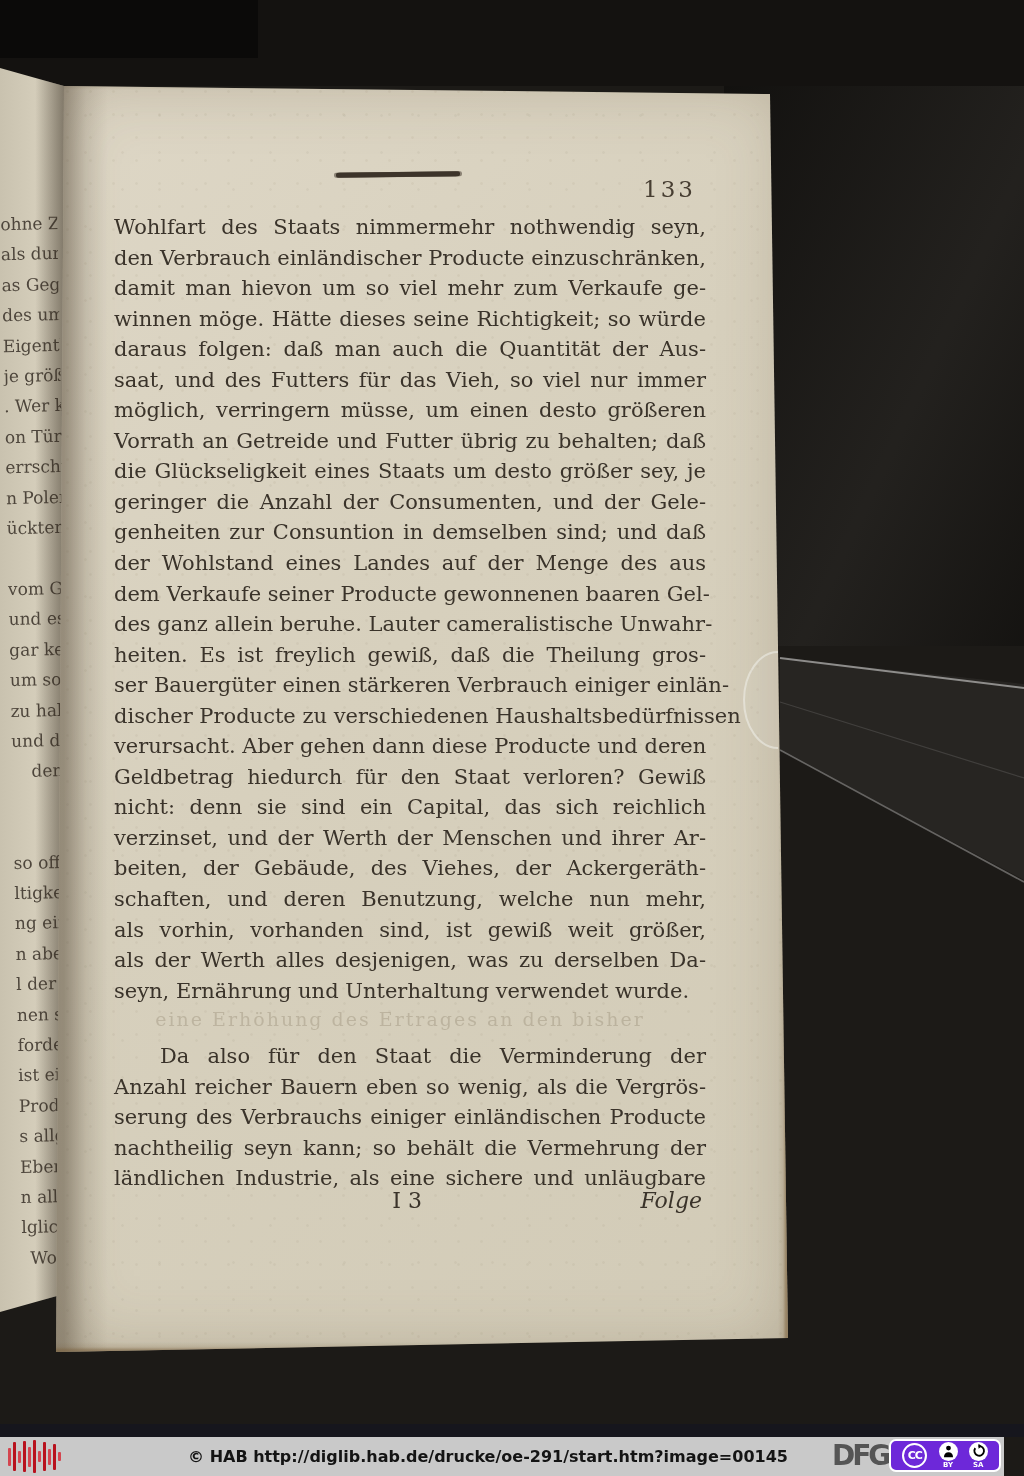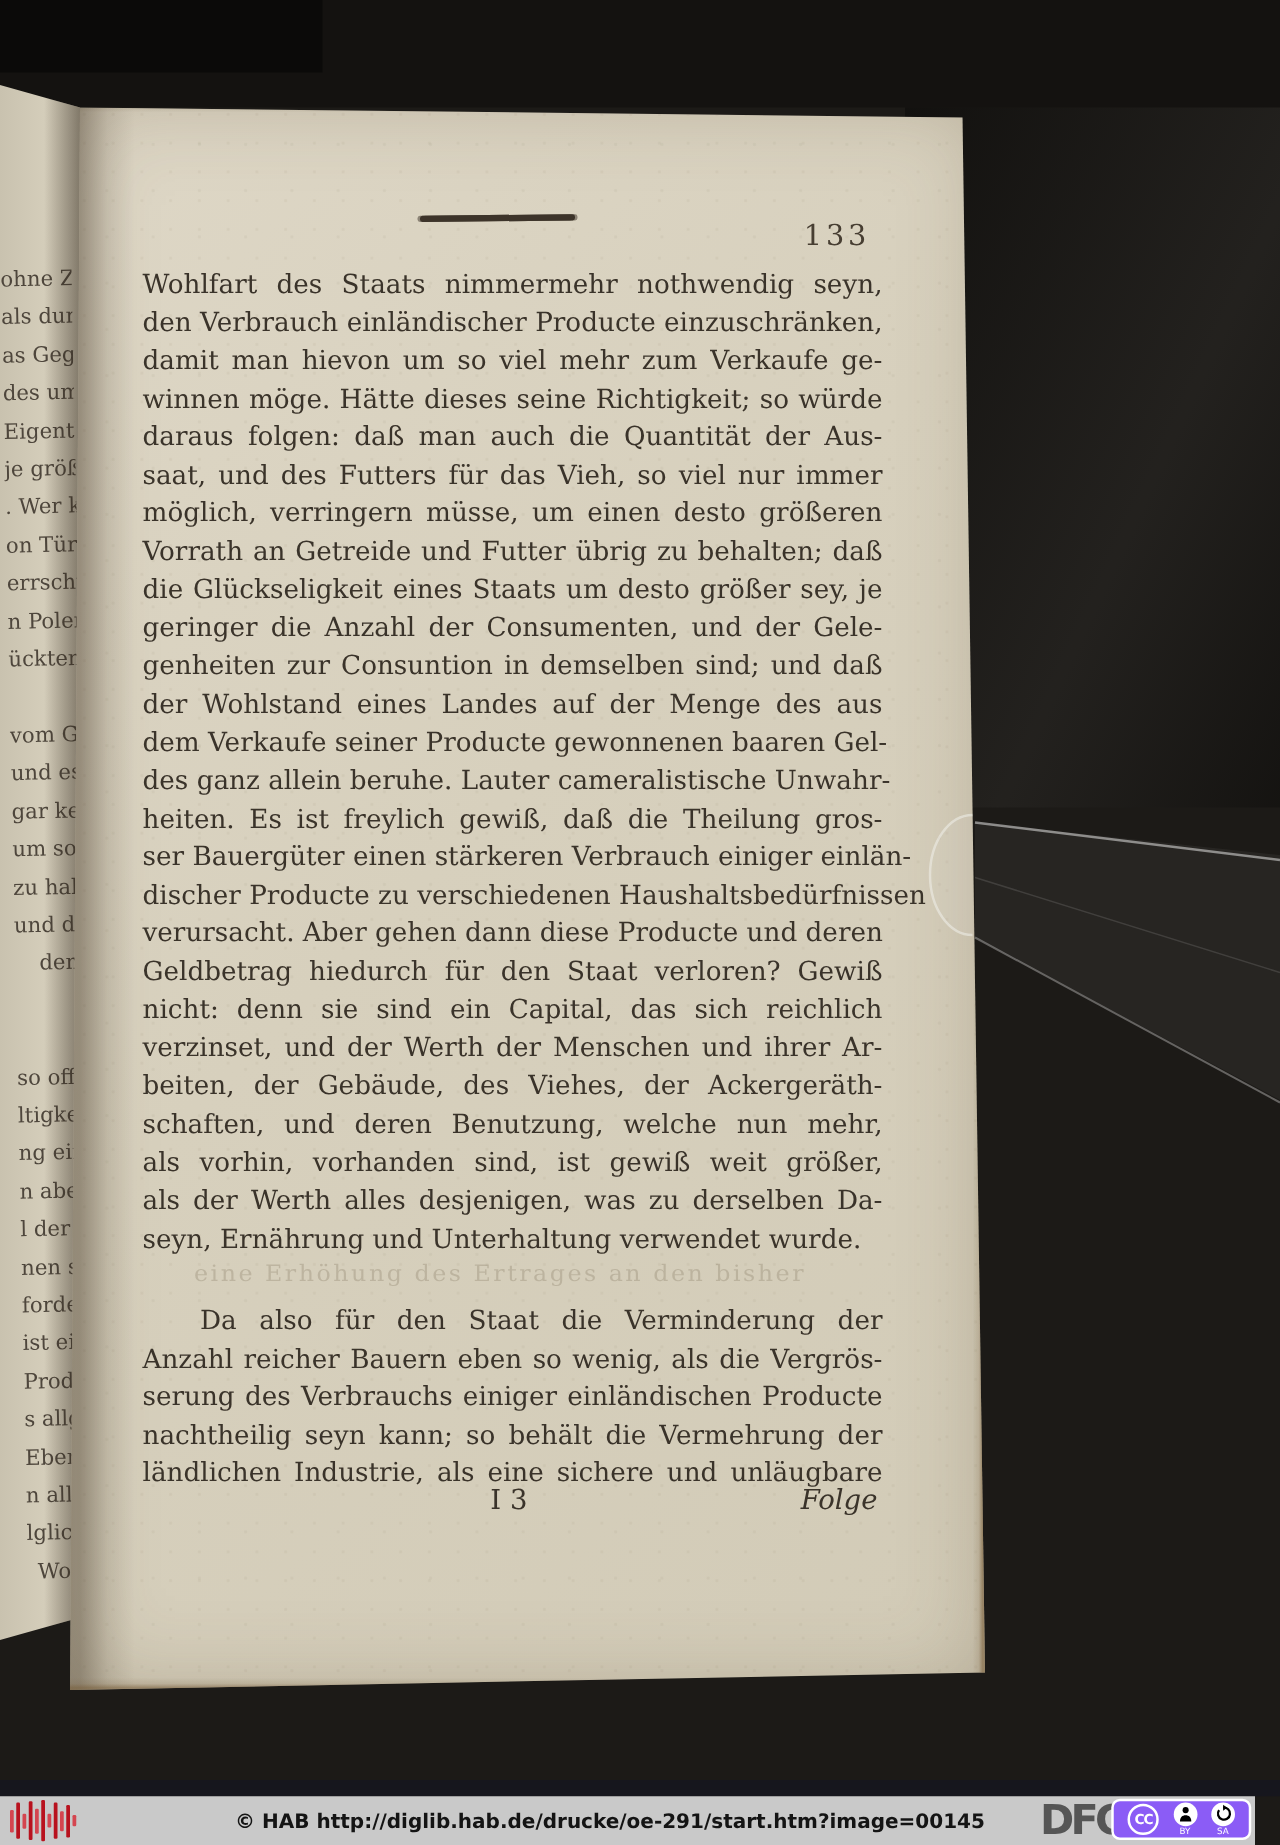--- a/index.html
+++ b/index.html
@@ -100,37 +100,37 @@
   }
   #hab-mark i{display:block;width:3px;border-radius:1px;}
   #credit{
     position:absolute;left:0;right:0;top:0;height:39px;
     display:flex;align-items:center;justify-content:center;
     font-family:"DejaVu Sans",sans-serif;font-weight:bold;font-size:16px;color:#141414;
     transform:translateX(-14px);
   }
   #dfg-logo{
     position:absolute;left:832px;top:-1px;height:39px;display:flex;align-items:center;
-    font-family:"DejaVu Sans",sans-serif;font-weight:bold;font-size:33px;
+    font-family:"DejaVu Sans",sans-serif;font-weight:bold;font-size:28px;
     color:#555;letter-spacing:-3px;
   }
   #cc-badge{
     position:absolute;right:3px;top:2px;width:112px;height:33px;
-    background:#8b5cf6;border:2px solid #fff;border-radius:7px;box-sizing:border-box;
+    background:#6d28d9;border:2px solid #fff;border-radius:7px;box-sizing:border-box;
     display:flex;align-items:center;justify-content:space-evenly;
   }
   #cc-circle{
     width:25px;height:25px;border:2.5px solid #fff;border-radius:50%;box-sizing:border-box;
     display:flex;align-items:center;justify-content:center;
     color:#fff;font-family:"DejaVu Sans",sans-serif;font-weight:bold;font-size:11px;letter-spacing:-1px;
   }
   .cc-unit{display:flex;flex-direction:column;align-items:center;gap:1px;}
   .cc-unit .disc{width:19px;height:19px;background:#fff;border-radius:50%;
     display:flex;align-items:center;justify-content:center;overflow:hidden;}
-  .cc-unit .lbl{color:#fff;font-family:"DejaVu Sans",sans-serif;font-size:7px;font-weight:normal;line-height:7px;}
+  .cc-unit .lbl{color:#fff;font-family:"DejaVu Sans",sans-serif;font-size:7px;font-weight:bold;line-height:7px;}
 </style>
 </head>
 <body>
 
 <div class="abs" id="bg-top"></div>
 <div class="abs" id="bg-topleft"></div>
 <div class="abs" id="bg-right-fold1"></div>
 <div class="abs" id="bg-bottom-band"></div>
 
 <div class="abs" id="facing-strip">

